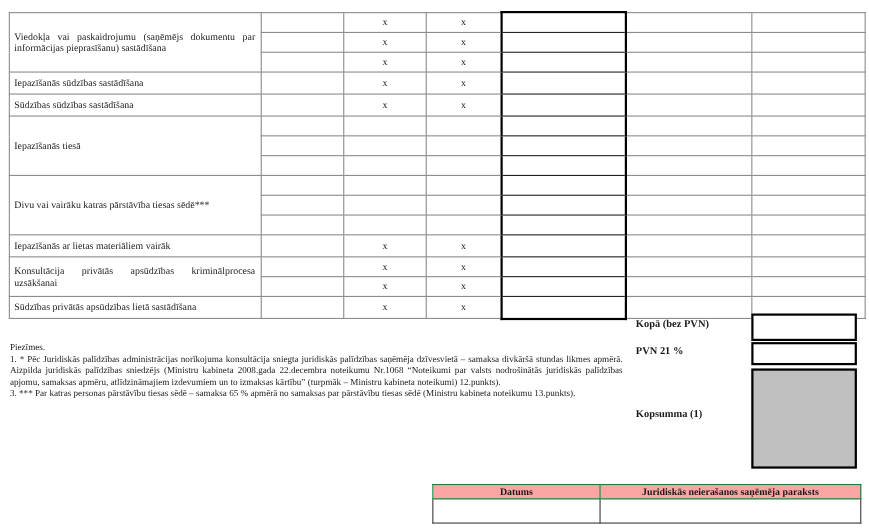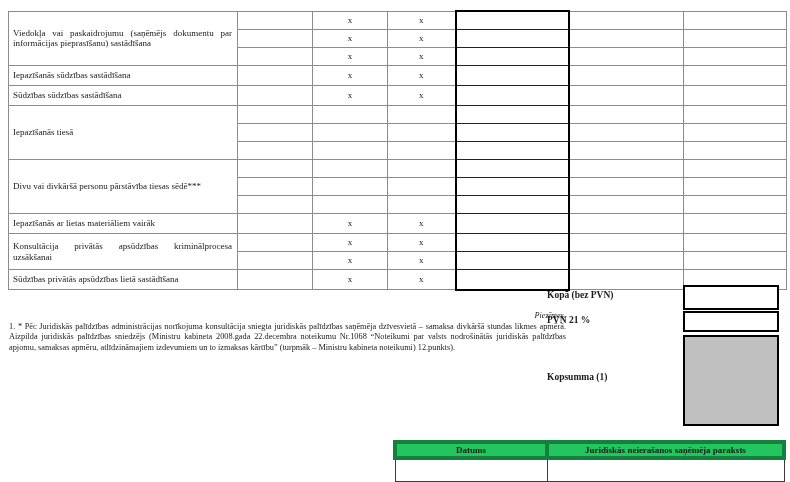--- a/index.html
+++ b/index.html
@@ -20,33 +20,33 @@
   table.svc td.lbl{padding:1px 5px 1px 4px;text-align:justify;}
   table.svc td.m{text-align:center;font-size:9px;}
   
   table.svc td.box{
     border-left:2px solid #000;border-right:2px solid #000;
     border-top:1px solid #222;border-bottom:1px solid #222;
   }
   table.svc td.bt{border-top:2px solid #000;}
   table.svc td.bb{border-bottom:2px solid #000;}
   
-  .sum-label{position:absolute;left:547px;font-weight:bold;font-size:9.5px;white-space:nowrap;}
+  .sum-label{position:absolute;left:578px;font-weight:bold;font-size:9.5px;white-space:nowrap;}
   .sum-box{position:absolute;left:683px;width:96px;border:2px solid #000;box-sizing:border-box;background:#fff;}
   
   .notes{position:absolute;left:9px;top:311px;width:557px;font-size:8.3px;line-height:10.6px;}
   .notes p{margin:0;text-align:justify;}
-  .notes .nh{text-align:right;font-style:italic;}
+  .notes .nh{text-align:left;}
   
   table.sig{
     position:absolute;left:393px;top:440px;width:389px;
     border-collapse:collapse;table-layout:fixed;
   }
   table.sig th{
-    background:#22c55e;border:4px solid #15803d;height:12px;padding:0;
+    background:#fca5a5;border:1px solid #15803d;height:12px;padding:0;
     font-size:9px;font-weight:bold;text-align:center;vertical-align:middle;
   }
   table.sig td{border:1px solid #3a3a3a;height:21px;padding:0;}
 </style>
 </head>
 <body>
 
 <div class="page">
 
   <table class="svc">
@@ -122,21 +122,21 @@
       </tr>
       <tr>
         <td></td>
         <td></td>
         <td></td>
         <td class="box"></td>
         <td></td>
         <td></td>
       </tr>
       <tr>
-        <td class="lbl" rowspan="3">Divu vai divkāršā personu pārstāvība tiesas sēdē***</td>
+        <td class="lbl" rowspan="3">Divu vai vairāku katras pārstāvība tiesas sēdē***</td>
         <td></td>
         <td></td>
         <td></td>
         <td class="box"></td>
         <td></td>
         <td></td>
       </tr>
       <tr>
         <td></td>
         <td></td>
@@ -195,20 +195,21 @@
   <div class="sum-label" style="top:315px;">PVN 21 %</div>
   <div class="sum-label" style="top:372px;">Kopsumma (1)</div>
 
   <div class="sum-box" style="top:285px;height:25px;"></div>
   <div class="sum-box" style="top:311px;height:21px;"></div>
   <div class="sum-box" style="top:335px;height:91px;background:#c0c0c0;"></div>
 
   <div class="notes">
     <p class="nh">Piezīmes.</p>
     <p>1. * Pēc Juridiskās palīdzības administrācijas norīkojuma konsultācija sniegta juridiskās palīdzības saņēmēja dzīvesvietā – samaksa divkāršā stundas likmes apmērā. Aizpilda juridiskās palīdzības sniedzējs (Ministru kabineta 2008.gada 22.decembra noteikumu Nr.1068 “Noteikumi par valsts nodrošinātās juridiskās palīdzības apjomu, samaksas apmēru, atlīdzināmajiem izdevumiem un to izmaksas kārtību” (turpmāk – Ministru kabineta noteikumi) 12.punkts).</p>
+    <p>3. *** Par katras personas pārstāvību tiesas sēdē – samaksa 65 % apmērā no samaksas par pārstāvību tiesas sēdē (Ministru kabineta noteikumu 13.punkts).</p>
   </div>
 
   <table class="sig">
     <colgroup>
         <col style="width:152px">
         <col style="width:237px">
       </colgroup>
     <tbody>
       <tr>
         <th>Datums</th>

